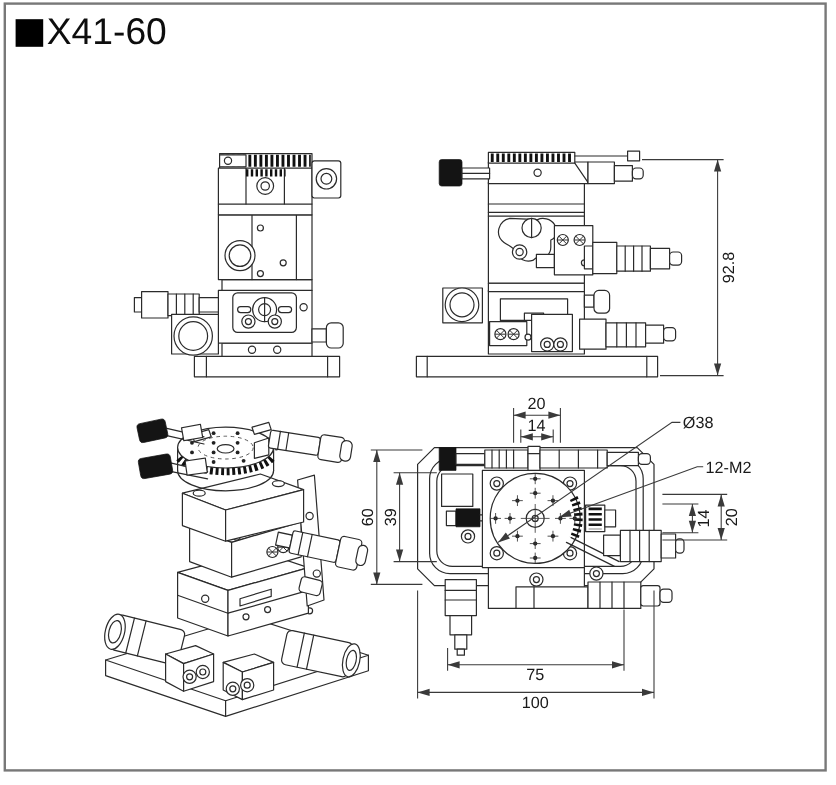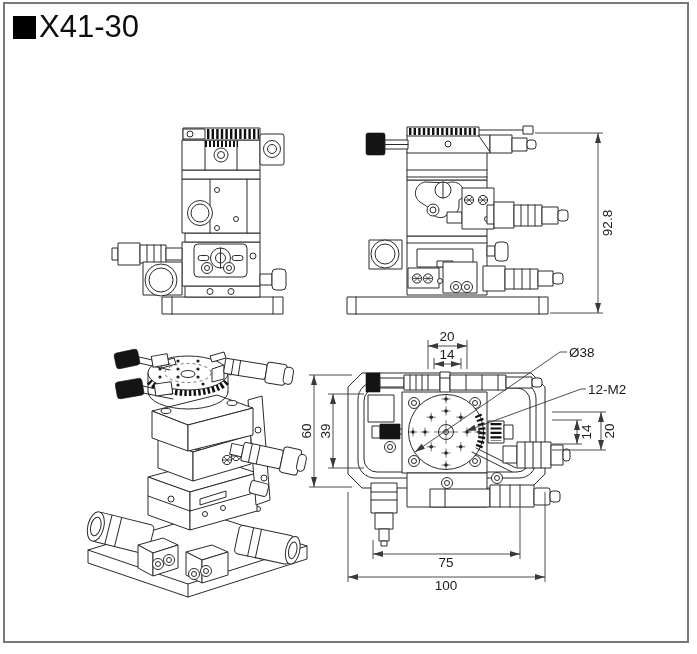--- a/index.html
+++ b/index.html
@@ -19,21 +19,21 @@
   .dimtxt{font-family:"Liberation Sans",sans-serif;font-size:13.5px;fill:#1a1a1a;}
 </style>
 </head>
 <body>
 
 <div class="page">
   <div class="frame"></div>
 
   <div class="titlebar">
     <span class="sq"></span>
-    <span>X41-30</span>
+    <span>X41-60</span>
   </div>
 
   <svg class="canvas" width="697" height="654" viewBox="0 0 697 654">
     <defs>
       <marker id="ah" viewBox="0 0 11 8" refX="10.5" refY="4" markerWidth="11" markerHeight="8" orient="auto-start-reverse" markerUnits="userSpaceOnUse">
         <path d="M10.5,4 L0.5,1 L0.5,7 Z" fill="#3a3a3a"></path>
       </marker>
       <g id="hole">
         <circle r="1.8" fill="#222" stroke="none"></circle>
         <path d="M-4.5,0H4.5 M0,-4.5V4.5" stroke="#333" stroke-width="0.7" fill="none"></path>

